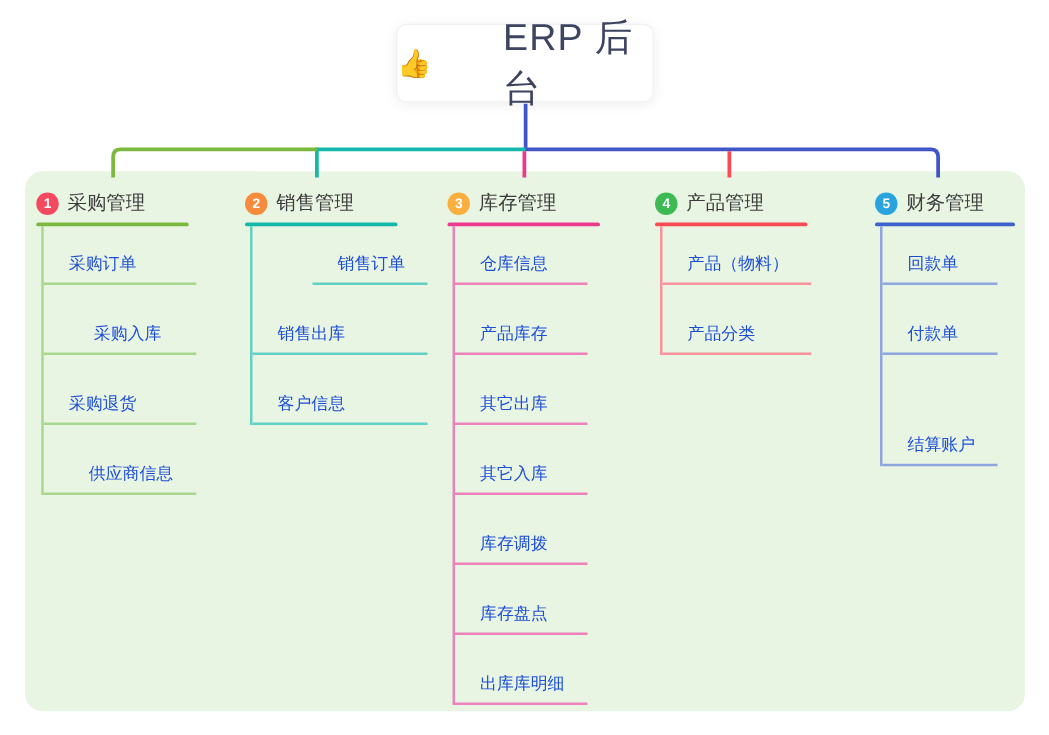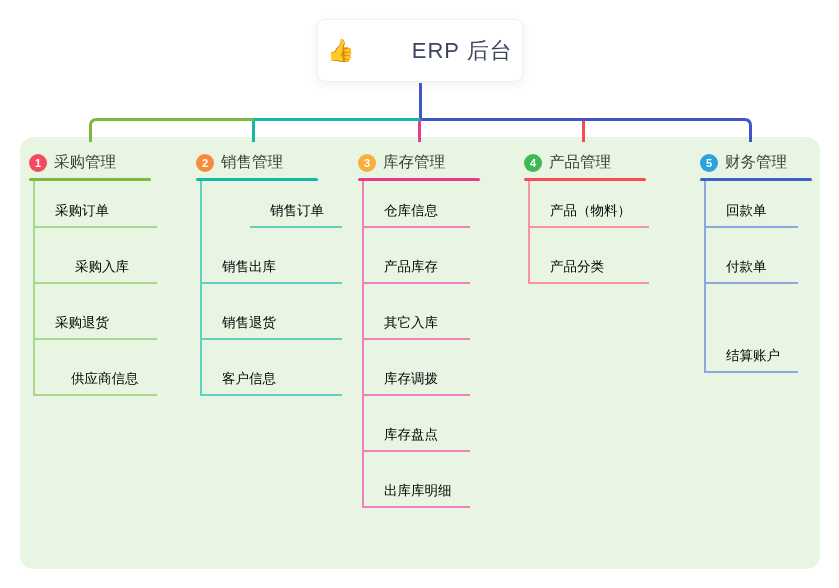--- a/index.html
+++ b/index.html
@@ -9,21 +9,21 @@
   }
   
   .root-card{
     position:absolute;left:317px;top:19px;width:206px;height:63px;
     background:#ffffff;border:1px solid #f1f1f1;border-radius:8px;
     box-shadow:0 2px 10px rgba(0,0,0,0.07);
     display:flex;align-items:center;justify-content:center;gap:10px;
     box-sizing:border-box;
   }
   .root-emoji{font-size:22px;line-height:1;}
-  .root-title{font-size:22px;color:#3d4460;letter-spacing:1px;margin-left:47px;}
+  .root-title{font-size:30px;color:#3d4460;letter-spacing:1px;margin-left:47px;}
   
   #connector{position:absolute;left:0;top:0;pointer-events:none;}
   
   .panel{
     position:absolute;left:20px;top:137px;width:800px;height:432px;
     border-radius:14px;
   }
   
   .branch{position:absolute;top:150px;}
   .branch-header{display:flex;align-items:center;gap:7px;height:25px;margin-bottom:3px;cursor:default;}
@@ -31,21 +31,21 @@
     width:18px;height:18px;border-radius:50%;flex:0 0 18px;
     color:#fff;font-size:11px;line-height:18px;text-align:center;font-weight:bold;
   }
   .branch-label{font-size:15.5px;color:#3b3b3b;font-weight:500;white-space:nowrap;}
   .header-underline{height:3px;border-radius:2px;}
   .children{margin-left:4px;border-left:2px solid;width:max-content;}
   .child{
     height:56px;box-sizing:border-box;border-bottom:2px solid;
     display:flex;align-items:flex-end;
     padding:0 18px 6px 20px;min-width:78px;
-    font-size:13.5px;color:#000000;white-space:nowrap;cursor:default;
+    font-size:13.5px;color:#1d4ed8;white-space:nowrap;cursor:default;
   }
   .child:first-child{height:47px;}
 </style>
 </head>
 <body>
 
 <div id="stage">
 
   <div class="root-card">
     <span class="root-emoji">👍</span>
@@ -79,33 +79,33 @@
       </div>
       <div class="branch" style="left: 196px;">
         <div class="branch-header">
           <span class="badge" style="background: rgb(247, 139, 61);">2</span>
           <span class="branch-label">销售管理</span>
         </div>
         <div class="header-underline" style="background: rgb(20, 184, 171); width: 122px;"></div>
         <div class="children" style="border-left-color: rgb(99, 208, 198);">
           <div class="child" style="border-bottom-color: rgb(99, 208, 198); margin-left: 48px;">销售订单</div>
           <div class="child" style="border-bottom-color: rgb(99, 208, 198); padding-left: 20px;">销售出库</div>
-          <div class="child" style="border-bottom-color: rgb(99, 208, 198);">销售退货</div>
           <div class="child" style="border-bottom-color: rgb(99, 208, 198);">客户信息</div>
         </div>
       </div>
       <div class="branch" style="left: 358px;">
         <div class="branch-header">
           <span class="badge" style="background: rgb(249, 174, 61);">3</span>
           <span class="branch-label">库存管理</span>
         </div>
         <div class="header-underline" style="background: rgb(236, 58, 143); width: 122px;"></div>
         <div class="children" style="border-left-color: rgb(238, 130, 189);">
           <div class="child" style="border-bottom-color: rgb(238, 130, 189);">仓库信息</div>
           <div class="child" style="border-bottom-color: rgb(238, 130, 189);">产品库存</div>
+          <div class="child" style="border-bottom-color: rgb(238, 130, 189);">其它出库</div>
           <div class="child" style="border-bottom-color: rgb(238, 130, 189);">其它入库</div>
           <div class="child" style="border-bottom-color: rgb(238, 130, 189);">库存调拨</div>
           <div class="child" style="border-bottom-color: rgb(238, 130, 189);">库存盘点</div>
           <div class="child" style="border-bottom-color: rgb(238, 130, 189); text-align: center;">出库库明细</div>
         </div>
       </div>
       <div class="branch" style="left: 524px;">
         <div class="branch-header">
           <span class="badge" style="background: rgb(61, 186, 84);">4</span>
           <span class="branch-label">产品管理</span>

